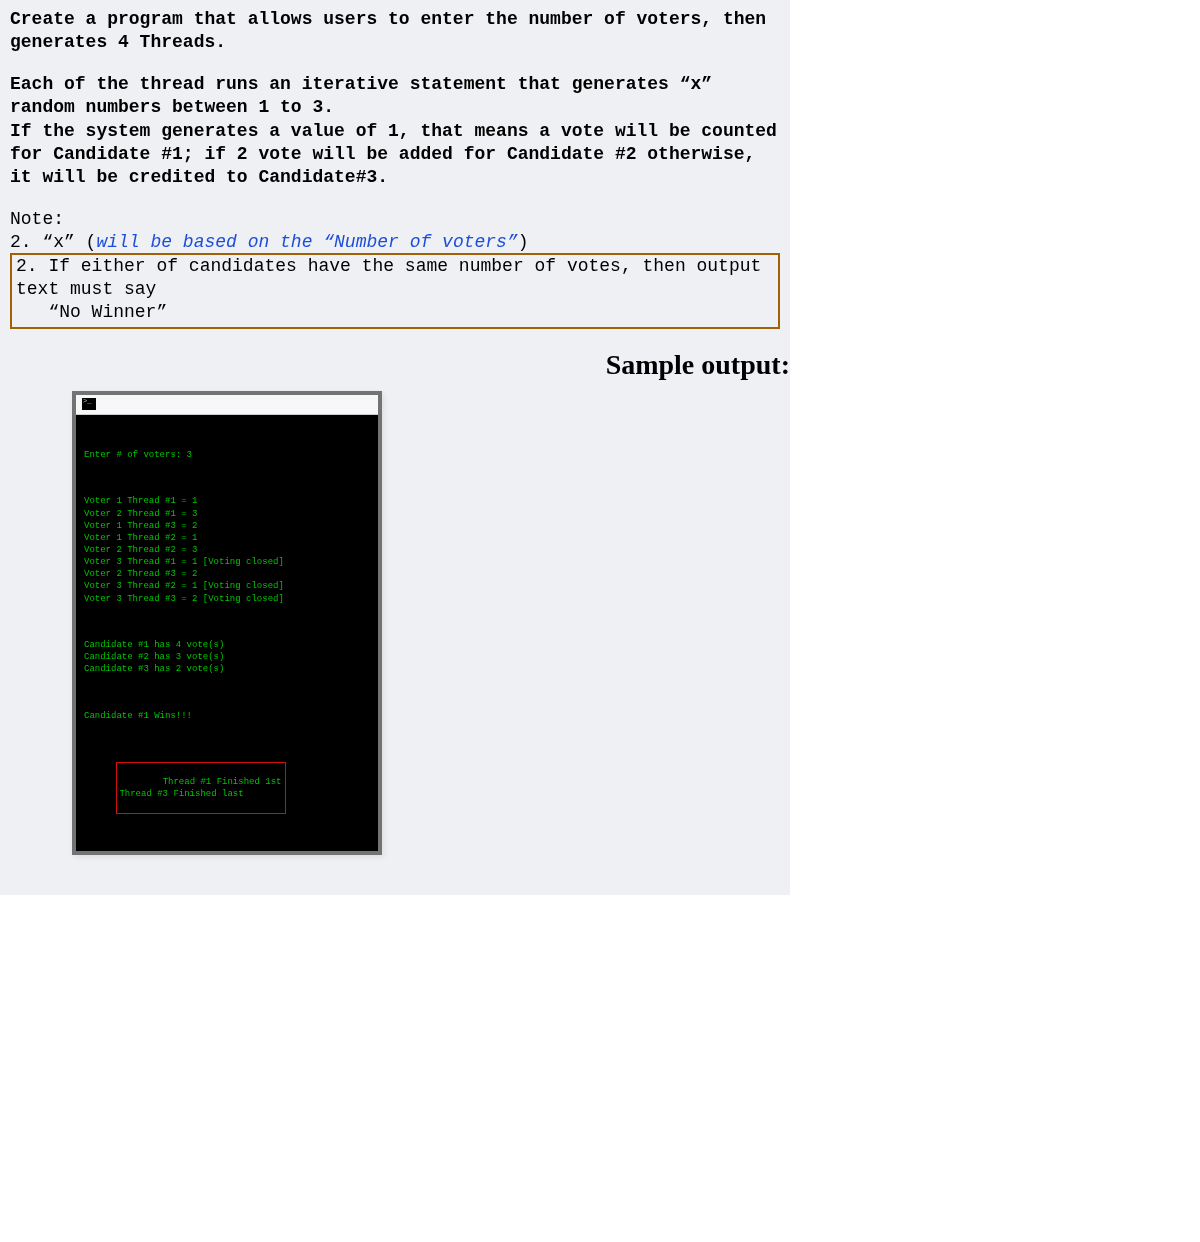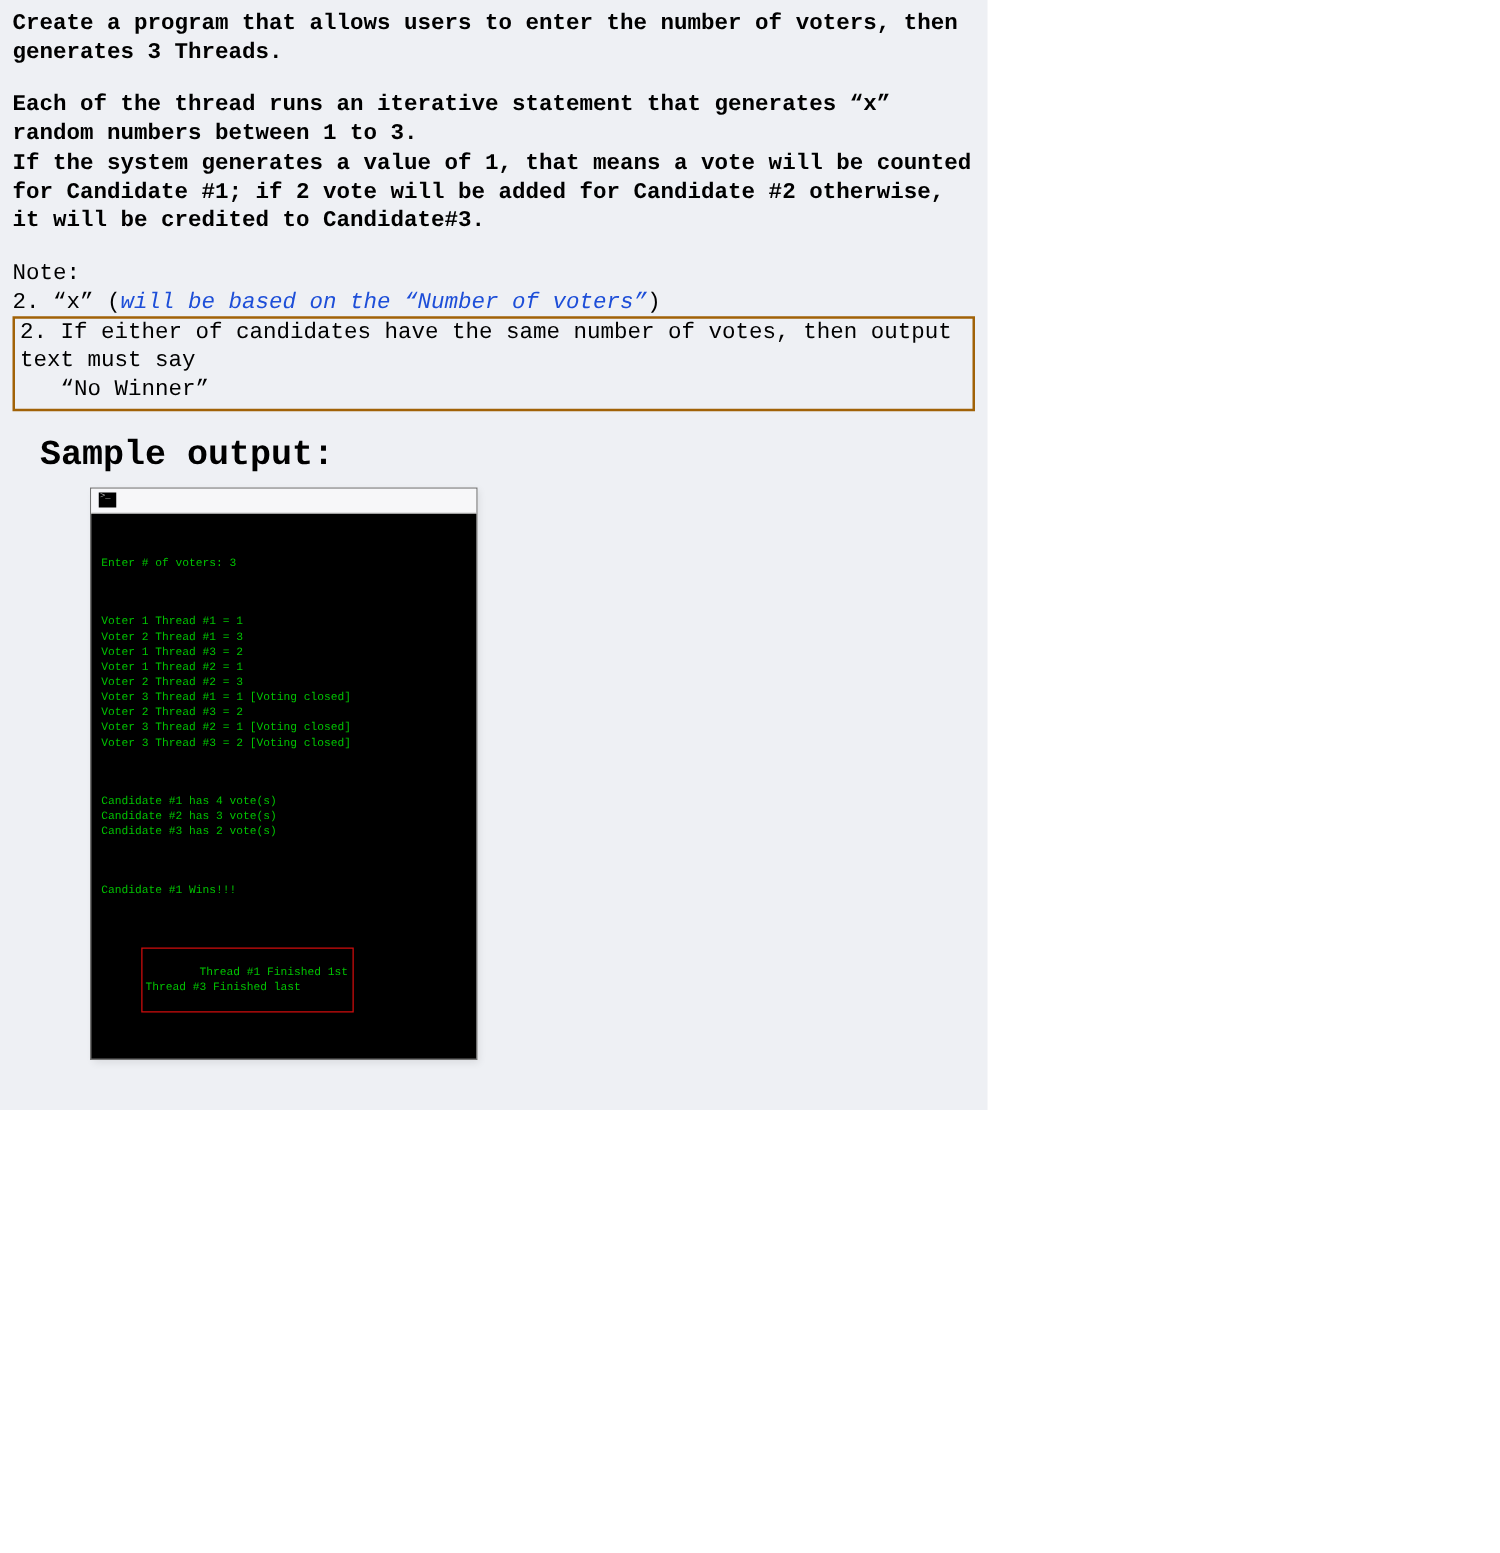--- a/index.html
+++ b/index.html
@@ -29,26 +29,27 @@
     .note-list li { padding-left: 0; }
     .note-box {
       border: 2px solid #a16207;
       padding: 0 4px 2px 4px;
       margin-top: -2px;
     }
     .sample-heading {
       font-size: 28px;
       font-weight: 700;
       margin: 20px 0 10px 32px;
-      font-family: Liberation Mono, monospace;
+      font-family: Liberation Serif, serif;
+      text-align: right;
     }
     .console-outer {
       margin-left: 72px;
       width: 310px;
-      border: 1px solid #737373;
+      border: 4px solid #737373;
       background: #fff;
       box-shadow: 2px 2px 6px rgba(0,0,0,0.08);
     }
     .console-titlebar {
       height: 20px;
       background: #f7f7f9;
       border-bottom: 1px solid #ccc;
       display: flex;
       align-items: center;
       padding-left: 6px;
@@ -81,21 +82,21 @@
       display: inline-block;
       margin-top: 18px;
     }
   </style>
 </head>
 <body>
 
 <div class="doc-wrapper">
 
   <div class="prose">
-    <p>Create a program that allows users to enter the number of voters, then generates 3 Threads.</p>
+    <p>Create a program that allows users to enter the number of voters, then generates 4 Threads.</p>
     <p>Each of the thread runs an iterative statement that generates “x” random numbers between 1 to 3.
 If the system generates a value of 1, that means a vote will be counted for Candidate #1; if 2 vote will be added for Candidate #2 otherwise, it will be credited to Candidate#3.</p>
 
     <div class="note-block">
       <div class="note-line">Note:</div>
       <ol class="note-list">
         <li class="note-line">
           <span>2. “x” (</span><span class="note-italic">will be based on the “Number of voters”</span><span>)</span>
         </li>
         <li>

